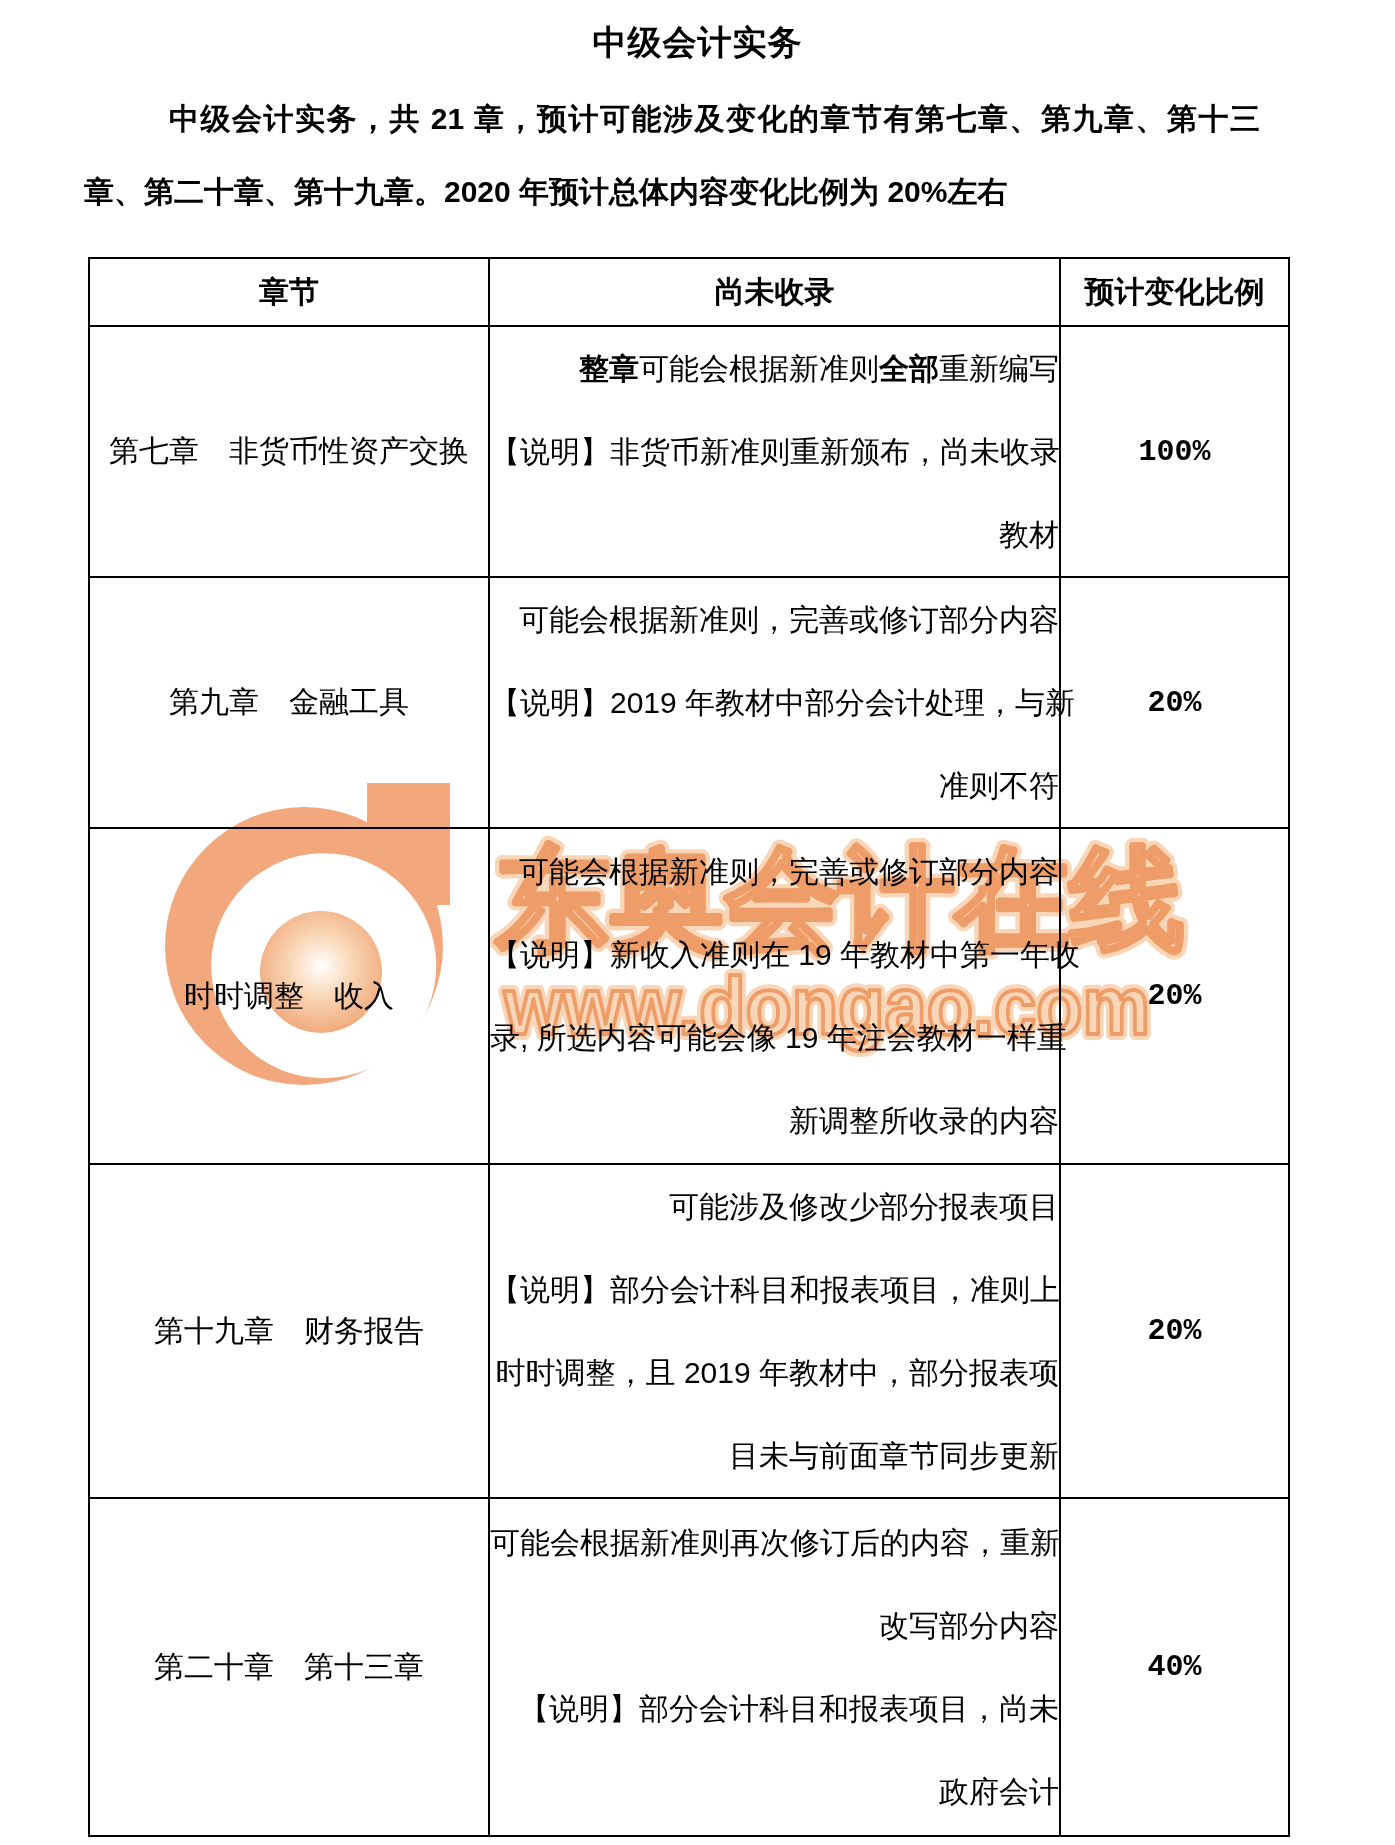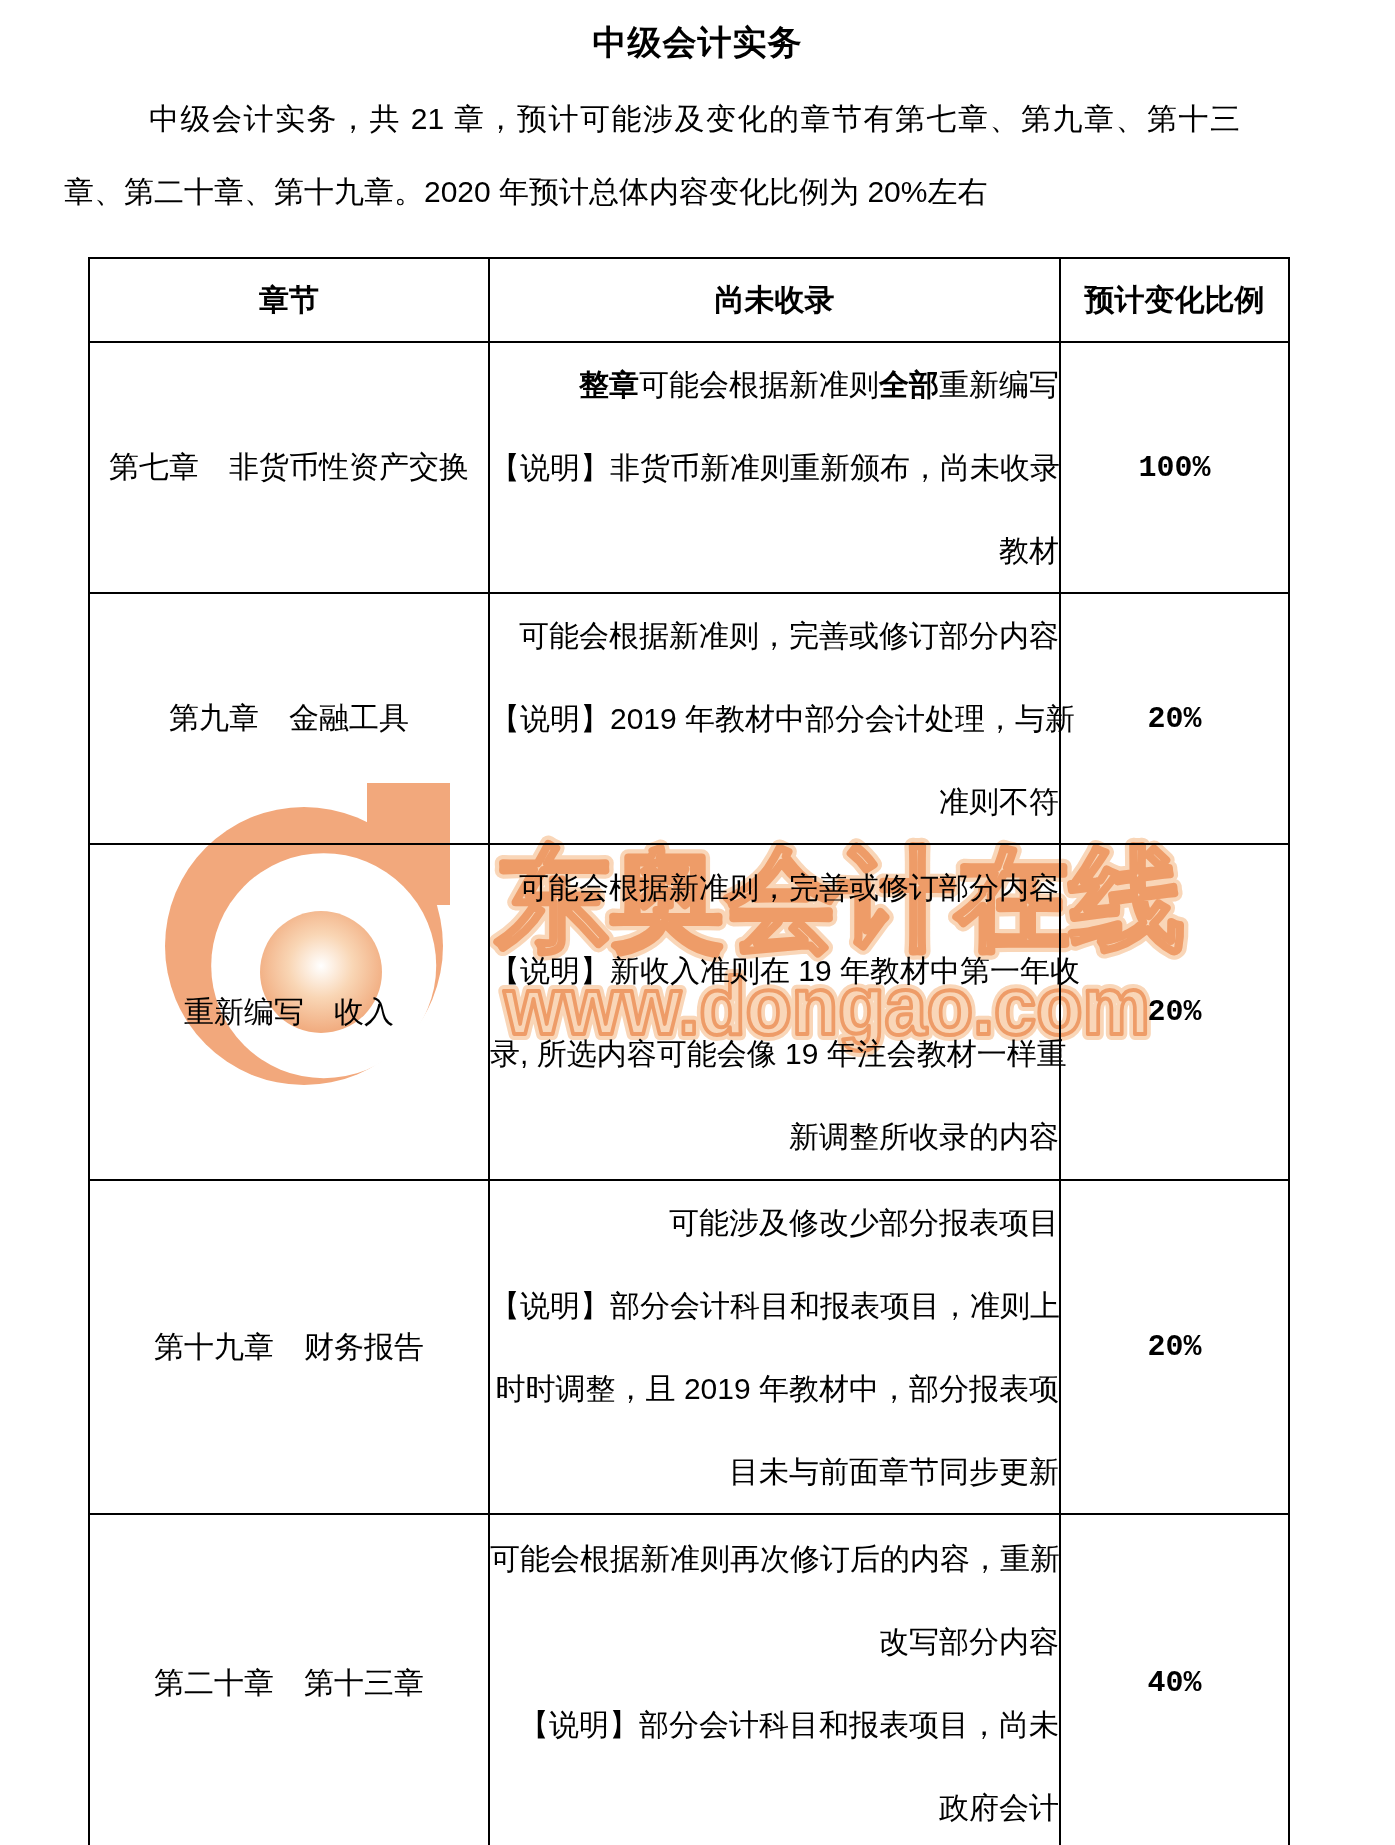--- a/index.html
+++ b/index.html
@@ -16,46 +16,47 @@
   .content { position: relative; z-index: 1; }
   .doc-title {
     padding-top: 20px;
     text-align: center;
     font-size: 34px;
     font-weight: 700;
     letter-spacing: 1px;
   }
   .intro {
     width: 1176px;
-    margin: 16px 0 0 64px;
+    margin: 16px 0 0 84px;
     font-size: 30px;
     line-height: 73px;
     text-indent: 85px;
     text-align: justify;
+    font-weight: bold;
   }
   table.sched {
     margin: 29px 0 0 88px;
     border-collapse: collapse;
     table-layout: fixed;
     width: 1200px;
     background: transparent;
   }
   table.sched col.c1 { width: 400px; }
   table.sched col.c2 { width: 571px; }
   table.sched col.c3 { width: 229px; }
   table.sched th, table.sched td {
     border: 2px solid #000;
     padding: 0;
     font-size: 30px;
     text-align: center;
     vertical-align: middle;
     background: transparent;
   }
   table.sched th { font-weight: 700; }
-  tr.rh  { height: 84px; margin-top: 48px;  }
+  tr.rh  { height: 68px; margin-top: 48px;  }
   tr.r1  { height: 251px; }
   tr.r2  { height: 250px; }
   tr.r3  { height: 336px; }
   tr.r4  { height: 329px; }
   tr.r5  { height: 338px; }
   .line { line-height: 83px; white-space: nowrap; text-align: right; }
   .chapter-cell { white-space: nowrap; }
   .ratio-cell { font-weight: 700; font-family: Liberation Mono, monospace; }
   .b { font-weight: 700; }
 </style>
@@ -118,21 +119,21 @@
       <td class="chapter-cell">第九章　金融工具</td>
       <td>
         <div class="line">可能会根据新准则，完善或修订部分内容</div>
         <div class="line">【说明】2019 年教材中部分会计处理，与新</div>
         <div class="line">准则不符</div>
       </td>
       <td class="ratio-cell">20%</td>
     </tr>
 
     <tr class="r3">
-      <td class="chapter-cell">重新编写　收入</td>
+      <td class="chapter-cell">时时调整　收入</td>
       <td>
         <div class="line">可能会根据新准则，完善或修订部分内容</div>
         <div class="line">【说明】新收入准则在 19 年教材中第一年收</div>
         <div class="line">录, 所选内容可能会像 19 年注会教材一样重</div>
         <div class="line">新调整所收录的内容</div>
       </td>
       <td class="ratio-cell">20%</td>
     </tr>
 
     <tr class="r4">

